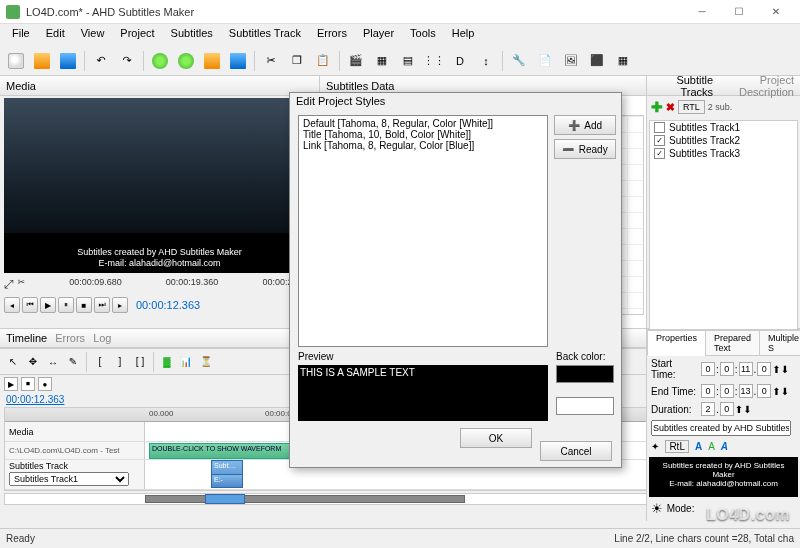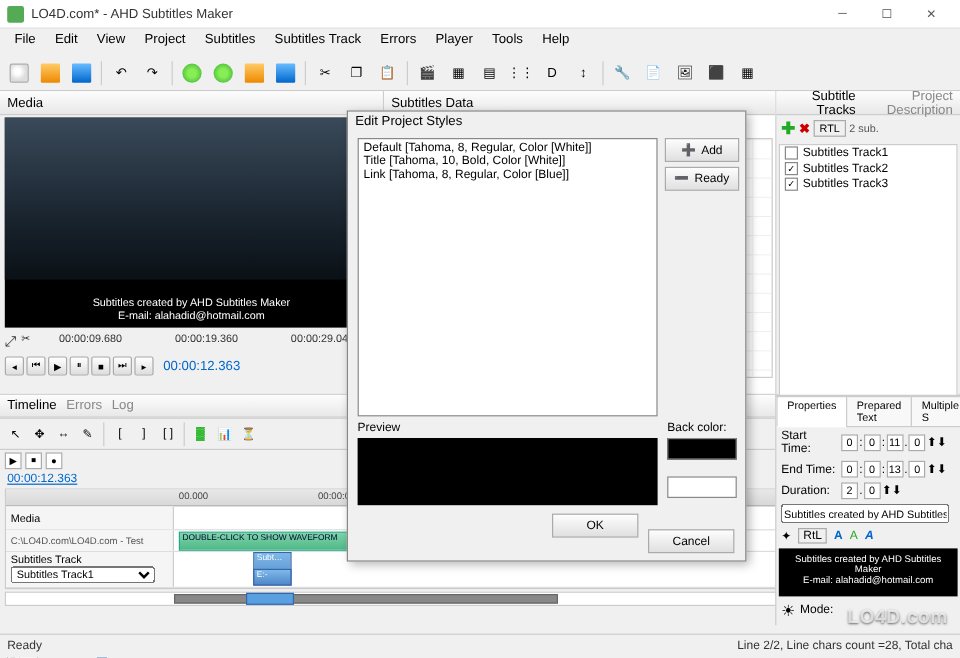--- a/index.html
+++ b/index.html
@@ -22,21 +22,21 @@
 .tbsep { width: 1px; height: 20px; background: #ccc; margin: 0 2px; }
 
 
 .main { display: flex; height: 252px; }
 .mediapanel { width: 320px; background: #f0f0f0; border-right: 1px solid #ccc; }
 .panelheader { height: 20px; background: linear-gradient(#fdfdfd,#e8e8e8); border-bottom: 1px solid #ccc; padding: 2px 6px; font-size: 11px; display: flex; align-items: center; gap: 8px; }
 .video { width: 312px; height: 175px; background: #000; margin: 2px auto 0; position: relative; }
 .video .scene { position: absolute; top: 0; left: 0; right: 0; bottom: 40px; background: linear-gradient(180deg, #3a4a5a 0%, #1a2530 60%, #0a1015 100%); }
 .video .sub { position: absolute; bottom: 4px; left: 0; right: 0; text-align: center; color: #fff; font-size: 9px; line-height: 1.2; }
 .mediactrls { display: flex; gap: 4px; padding: 4px; font-size: 9px; color: #333; }
-.mediactrls .time { flex: 1; text-align: center; }
+.mediactrls .time { flex: 1; text-align: right; }
 .transport { display: flex; gap: 2px; padding: 2px 4px; align-items: center; }
 .transport .btn { width: 16px; height: 16px; background: linear-gradient(#fff,#ddd); border: 1px solid #aaa; border-radius: 2px; display: flex; align-items: center; justify-content: center; font-size: 8px; }
 
 .centerpanel { flex: 1; background: #fff; position: relative; }
 .rightpanel { width: 154px; background: #f0f0f0; border-left: 1px solid #ccc; text-align: right; }
 
 
 .timelinearea { height: 148px; background: #f0f0f0; border-top: 1px solid #ccc; }
 .timelinetools { height: 26px; display: flex; align-items: center; gap: 2px; padding: 2px 4px; border-bottom: 1px solid #ccc; }
 .tlbtn { width: 18px; height: 18px; display: flex; align-items: center; justify-content: center; font-size: 10px; }
@@ -380,20 +380,21 @@
   <div class="dlgbtn addbtn">
       <span>➕</span>
       <span>Add</span>
     </div>
   <div class="dlgbtn rembtn">
       <span>➖</span>
       <span>Ready</span>
     </div>
   <div class="prevlbl">Preview</div>
   <div class="prevbox">
+    <div>THIS IS A SAMPLE TEXT</div>
   </div>
   <div class="bclbl">Back color:</div>
   <div class="swatch-black"></div>
   <div class="swatch-white"></div>
   <div class="dlgbtn okbtn">OK</div>
   <div class="dlgbtn cancelbtn">Cancel</div>
 </div>
 
 <div class="watermark">LO4D.com</div>
 

